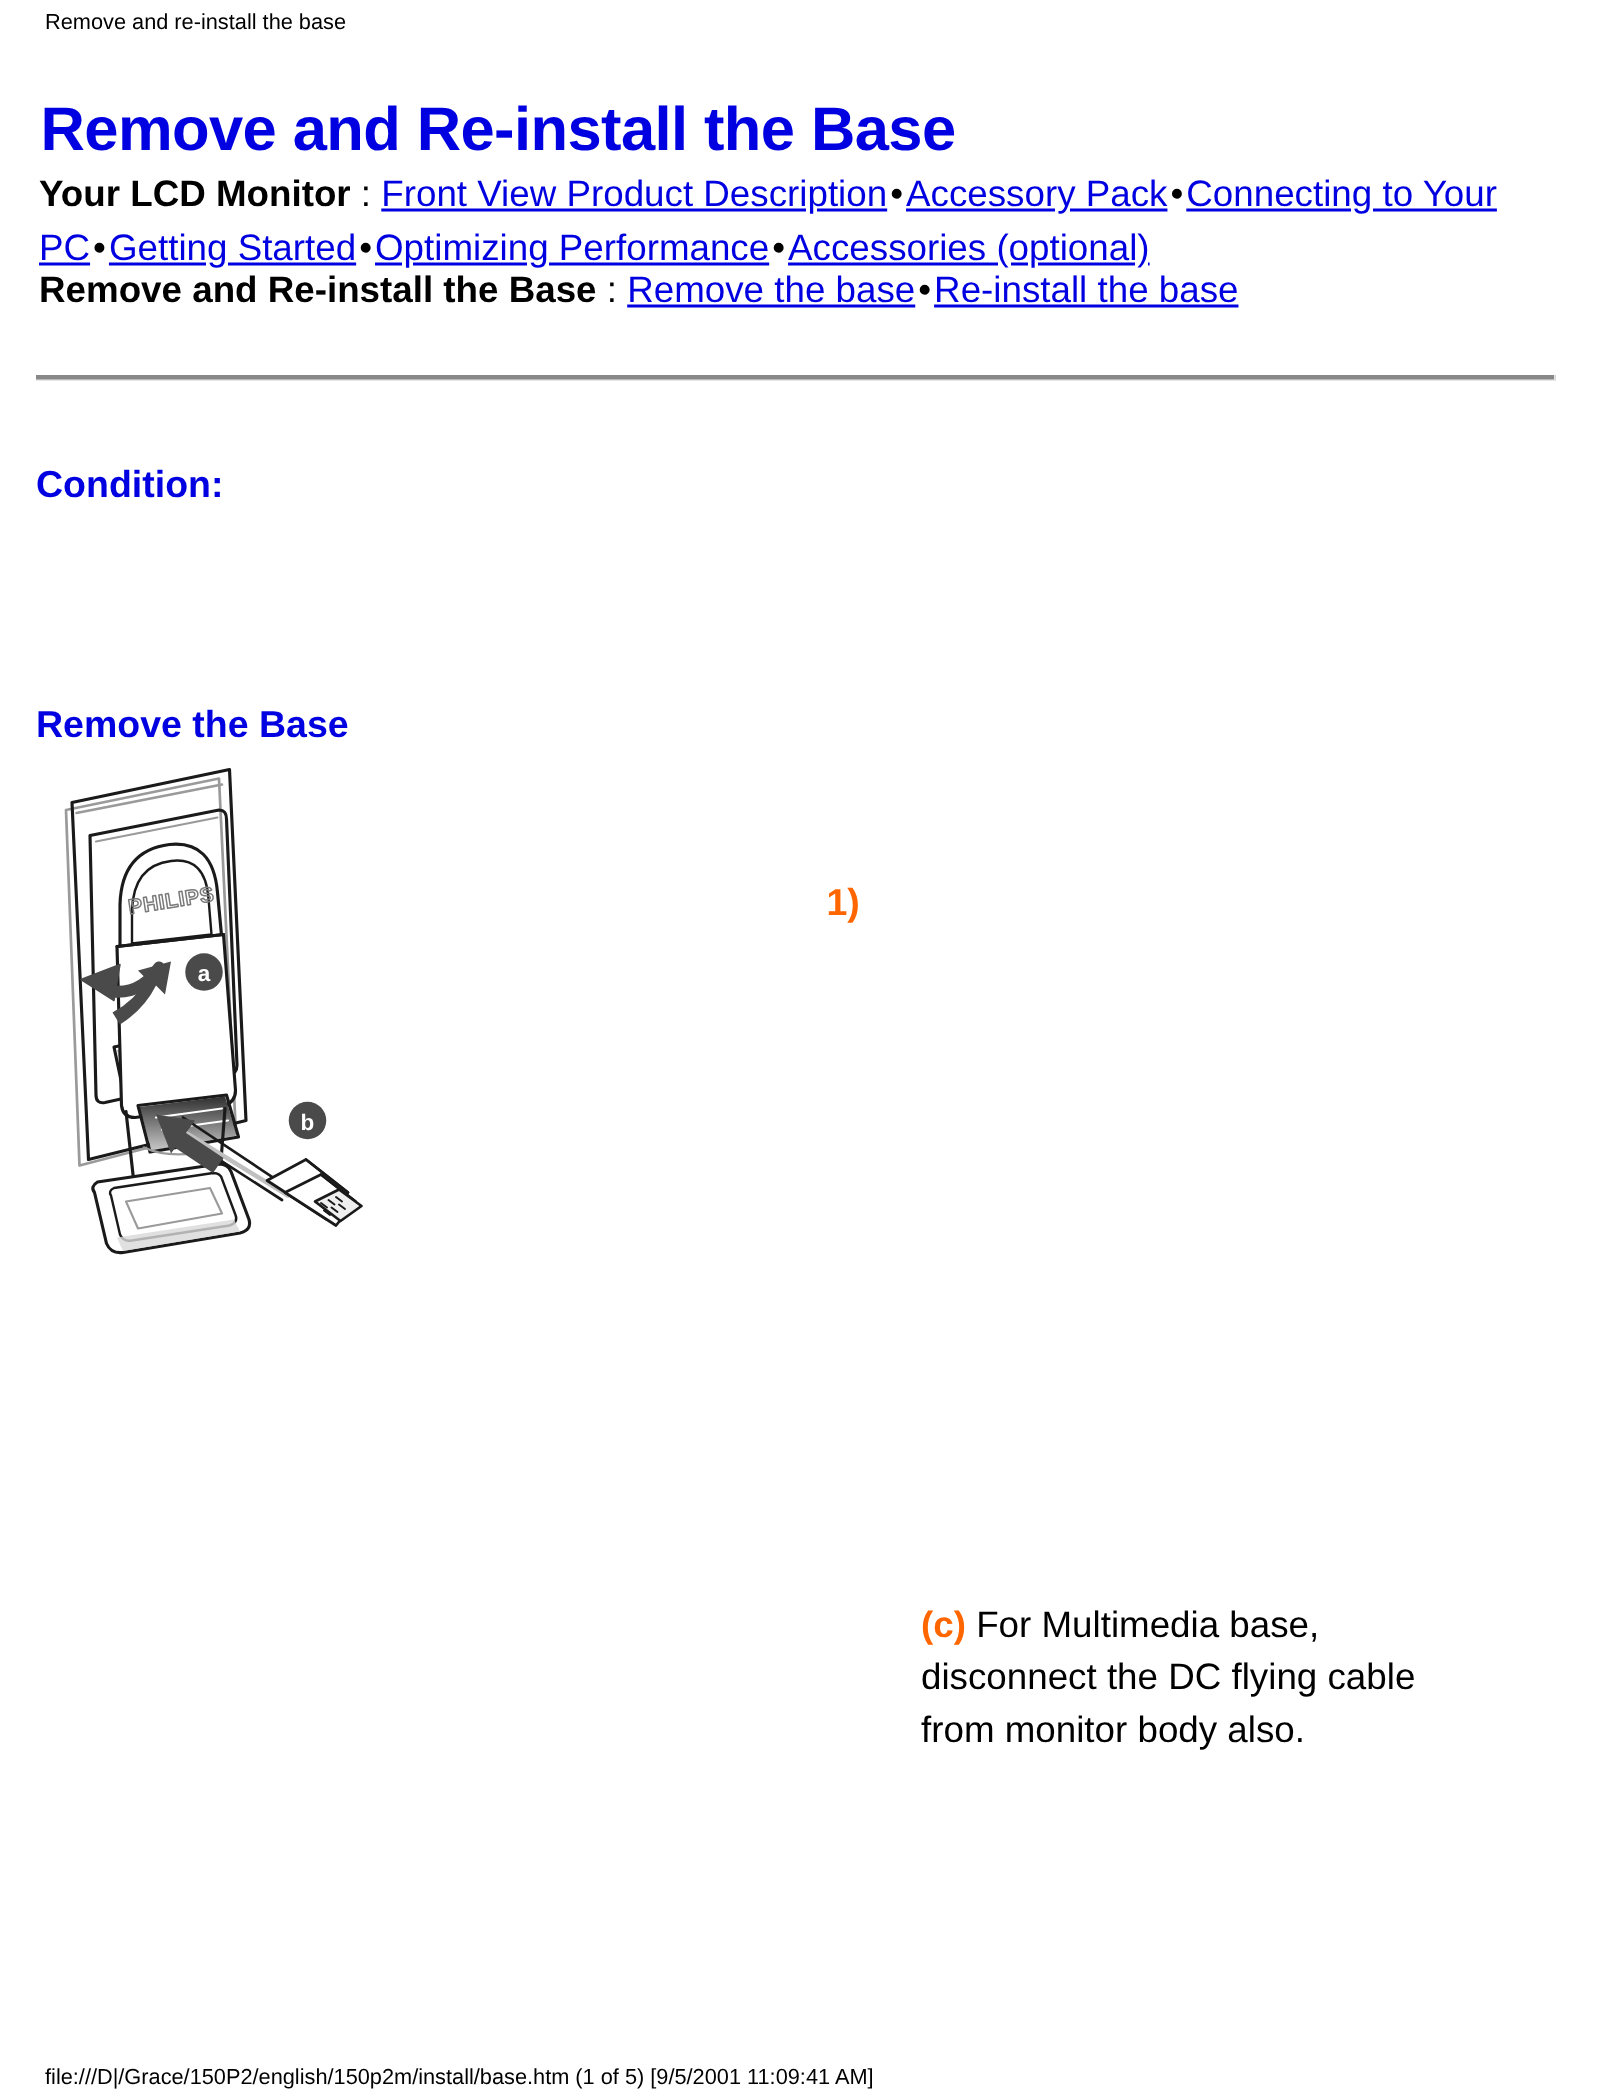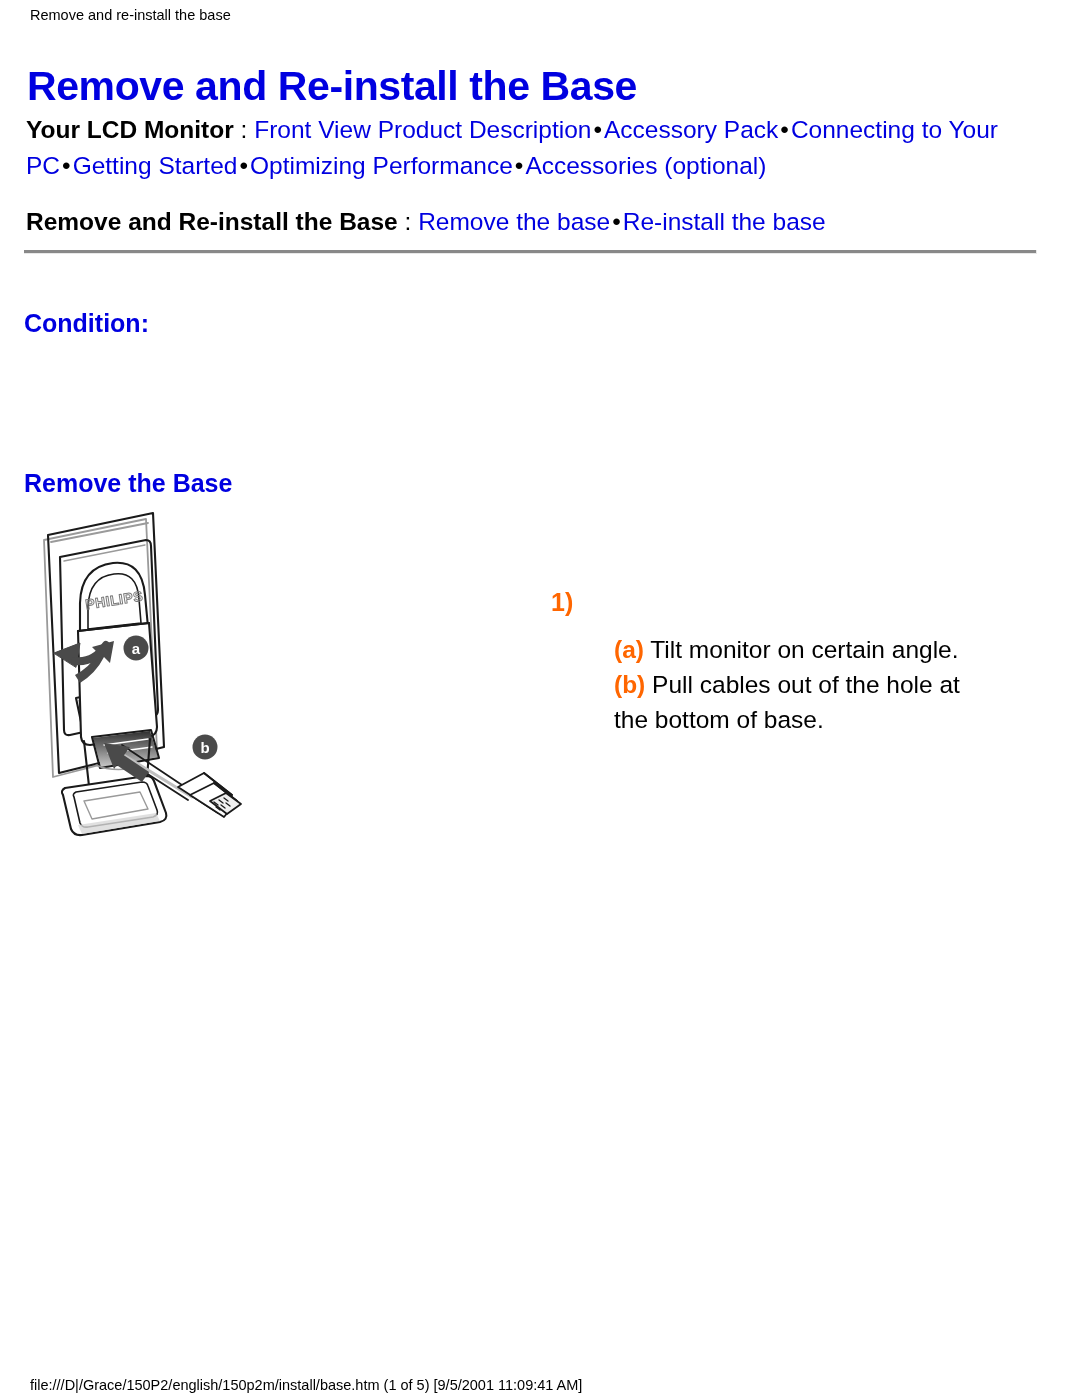--- a/index.html
+++ b/index.html
@@ -47,32 +47,33 @@
   
   .nav-block {
     position: absolute;
     left: 26px;
     width: 1012px;
     font-size: 24.5px;
     line-height: 36px;
     color: #000000;
   }
   .nav-block.nav-1 { top: 112px; }
-  .nav-block.nav-2 { top: 204px; }
+  .nav-block.nav-2 { top: 176px; }
 
   .nav-lead {
     font-weight: bold;
     color: #000000;
     margin-top: 18px;
   }
   .nav-colon {
     color: #000000;
   }
   a.nav-link {
     color: #0000e0;
+    text-decoration: underline;
     cursor: pointer;
   }
   .nav-sep {
     color: #000000;
     padding: 0 2px;
   }
 
   
   .hr {
     position: absolute;
@@ -288,21 +289,20 @@
 
       <g>
         <circle cx="187" cy="252" r="12.5" fill="#4a4a4a"></circle>
         <text x="187" y="258" text-anchor="middle" font-family="'Liberation Sans', sans-serif" font-size="15" font-weight="bold" fill="#ffffff">b</text>
       </g>
     </svg>
   </div>
 
   <div class="step-number">1)</div>
 
-  <div class="step-text step-ab">
-    <span class="step-label">(a)</span><span> Tilt monitor on certain angle.</span><br>
-    <span class="step-label">(b)</span><span> Pull cables out of the hole at the bottom of base.</span>
+
+  <div class="step-text step-c">
+    <span class="step-label">(c)</span><span> For Multimedia base, disconnect the DC flying cable from monitor body also.</span>
   </div>
 
-
   <div class="doc-footer">file:///D|/Grace/150P2/english/150p2m/install/base.htm (1 of 5) [9/5/2001 11:09:41 AM]</div>
 
 </div>
 
 </body></html>

